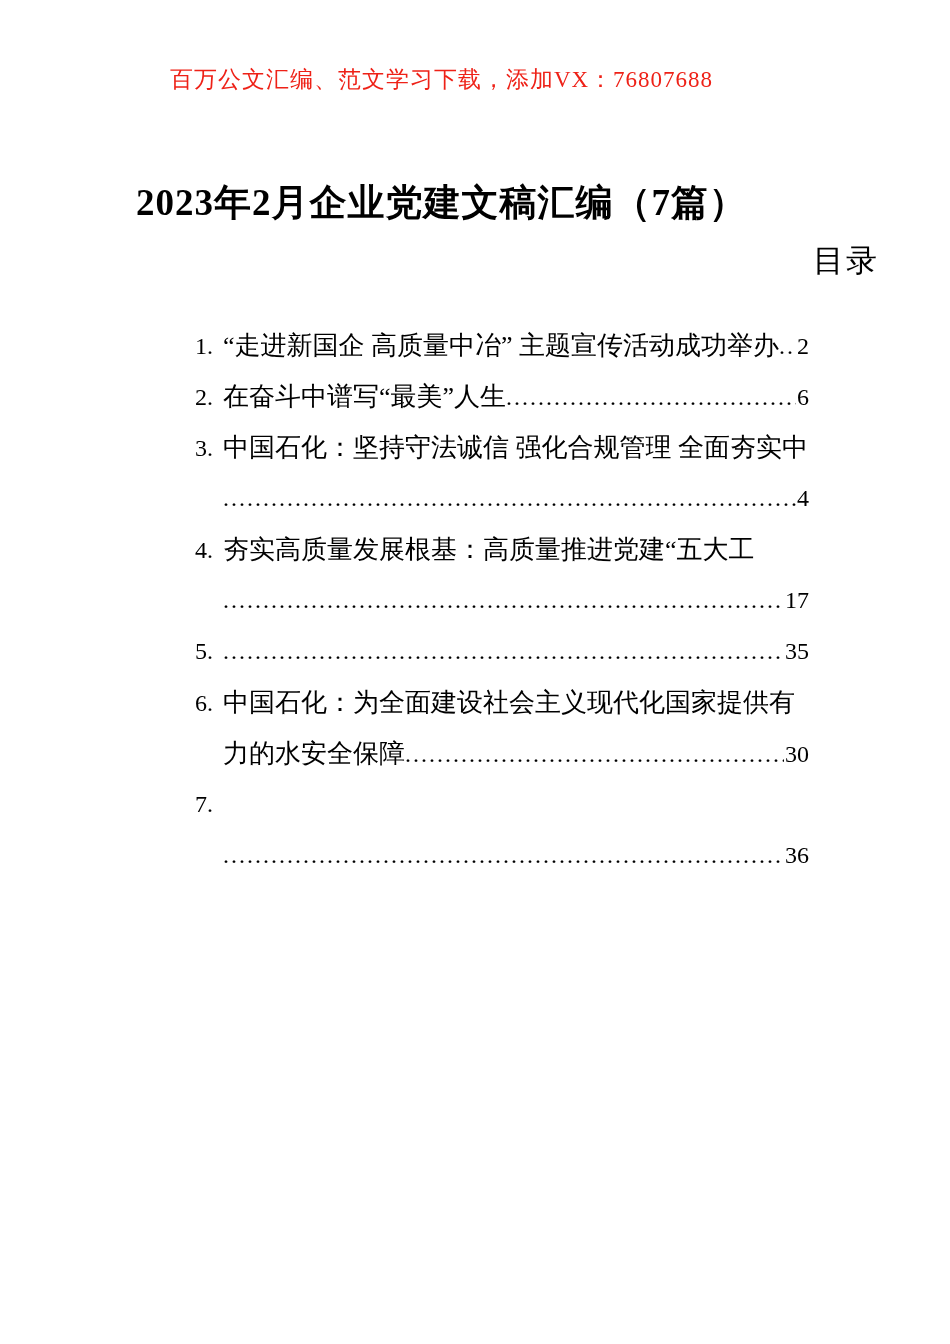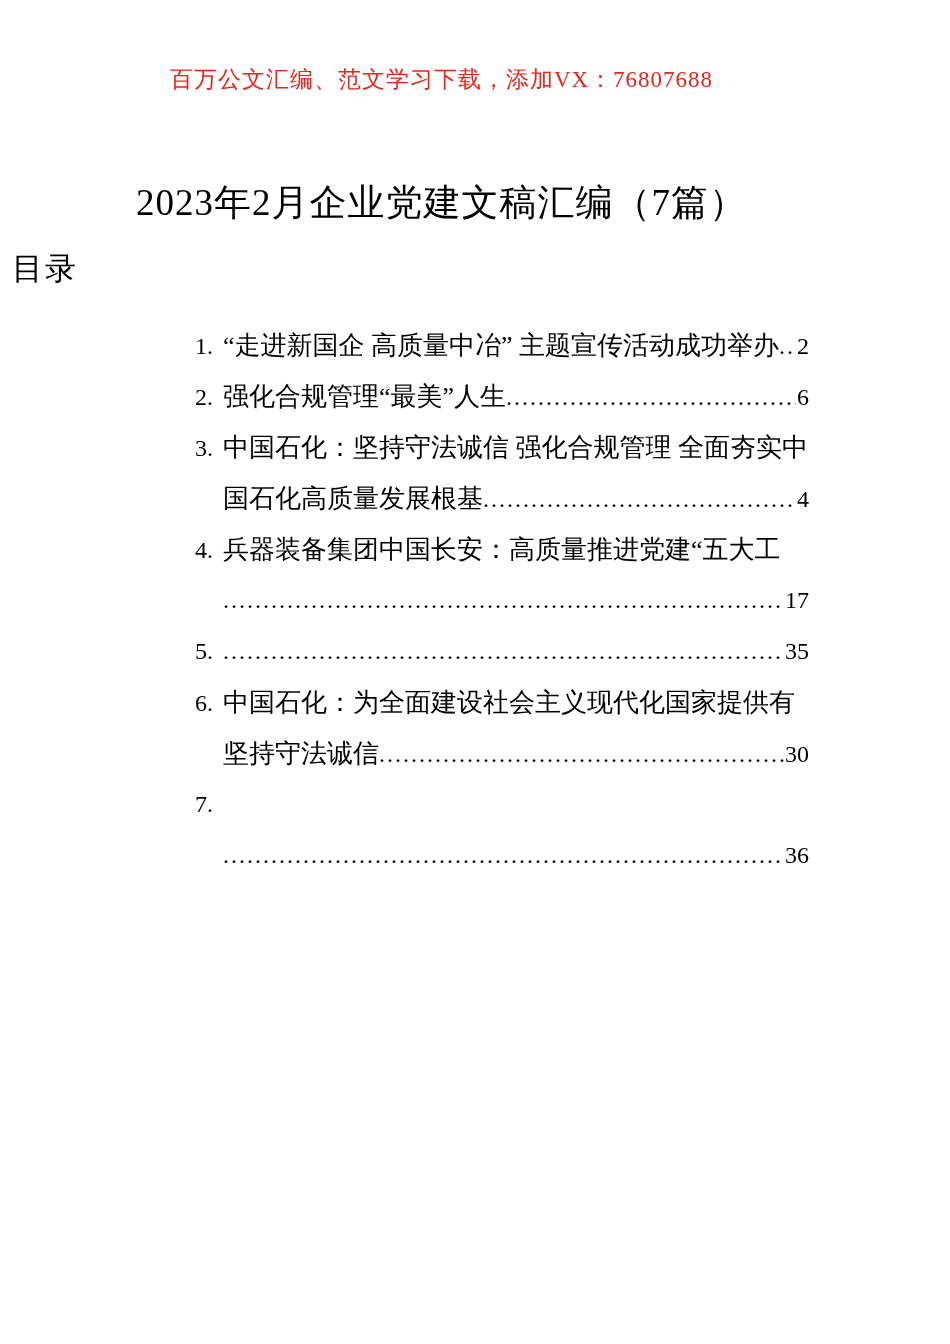--- a/index.html
+++ b/index.html
@@ -22,30 +22,30 @@
     letter-spacing: 1px;
   }
   .title {
     position: absolute;
     top: 178px;
     left: 0;
     right: 0;
     margin: 0;
     text-align: center;
     font-size: 37px;
-    font-weight: 400;
+    font-weight: 700;
     letter-spacing: 1px;
   }
   .subtitle {
     position: absolute;
     top: 236px;
     left: 0;
     right: 0;
-    margin: 12px;
-    text-align: left;
+    margin: 4px;
+    text-align: right;
     font-size: 31px;
     font-weight: 400;
     letter-spacing: 2px;
   }
   .toc {
     position: absolute;
     top: 320px;
     left: 195px;
     width: 614px;
   }
@@ -89,55 +89,54 @@
   <h2 class="subtitle">目录</h2>
   <div class="toc" id="toc">
       <div class="toc-line">
         <span class="num">1.</span>
         <span class="txt">“走进新国企 高质量中冶” 主题宣传活动成功举办</span>
         <span class="leader">........................................................................................................................................................................................................</span>
         <span class="pg">2</span>
       </div>
       <div class="toc-line">
         <span class="num">2.</span>
-        <span class="txt">强化合规管理“最美”人生</span>
+        <span class="txt">在奋斗中谱写“最美”人生</span>
         <span class="leader">........................................................................................................................................................................................................</span>
         <span class="pg">6</span>
       </div>
       <div class="toc-line">
         <span class="num">3.</span>
         <span class="txt">中国石化：坚持守法诚信 强化合规管理 全面夯实中</span>
       </div>
       <div class="toc-line">
         <span class="num"></span>
-        <span class="txt">国石化高质量发展根基</span>
         <span class="leader">........................................................................................................................................................................................................</span>
         <span class="pg">4</span>
       </div>
       <div class="toc-line">
         <span class="num">4.</span>
-        <span class="txt">兵器装备集团中国长安：高质量推进党建“五大工</span>
+        <span class="txt">夯实高质量发展根基：高质量推进党建“五大工</span>
       </div>
       <div class="toc-line">
         <span class="num"></span>
         <span class="leader">........................................................................................................................................................................................................</span>
         <span class="pg">17</span>
       </div>
       <div class="toc-line">
         <span class="num">5.</span>
         <span class="leader">........................................................................................................................................................................................................</span>
         <span class="pg">35</span>
       </div>
       <div class="toc-line">
         <span class="num">6.</span>
         <span class="txt">中国石化：为全面建设社会主义现代化国家提供有</span>
       </div>
       <div class="toc-line">
         <span class="num"></span>
-        <span class="txt">坚持守法诚信</span>
+        <span class="txt">力的水安全保障</span>
         <span class="leader">........................................................................................................................................................................................................</span>
         <span class="pg">30</span>
       </div>
       <div class="toc-line">
         <span class="num">7.</span>
       </div>
       <div class="toc-line">
         <span class="num"></span>
         <span class="txt"></span>
         <span class="leader">........................................................................................................................................................................................................</span>

